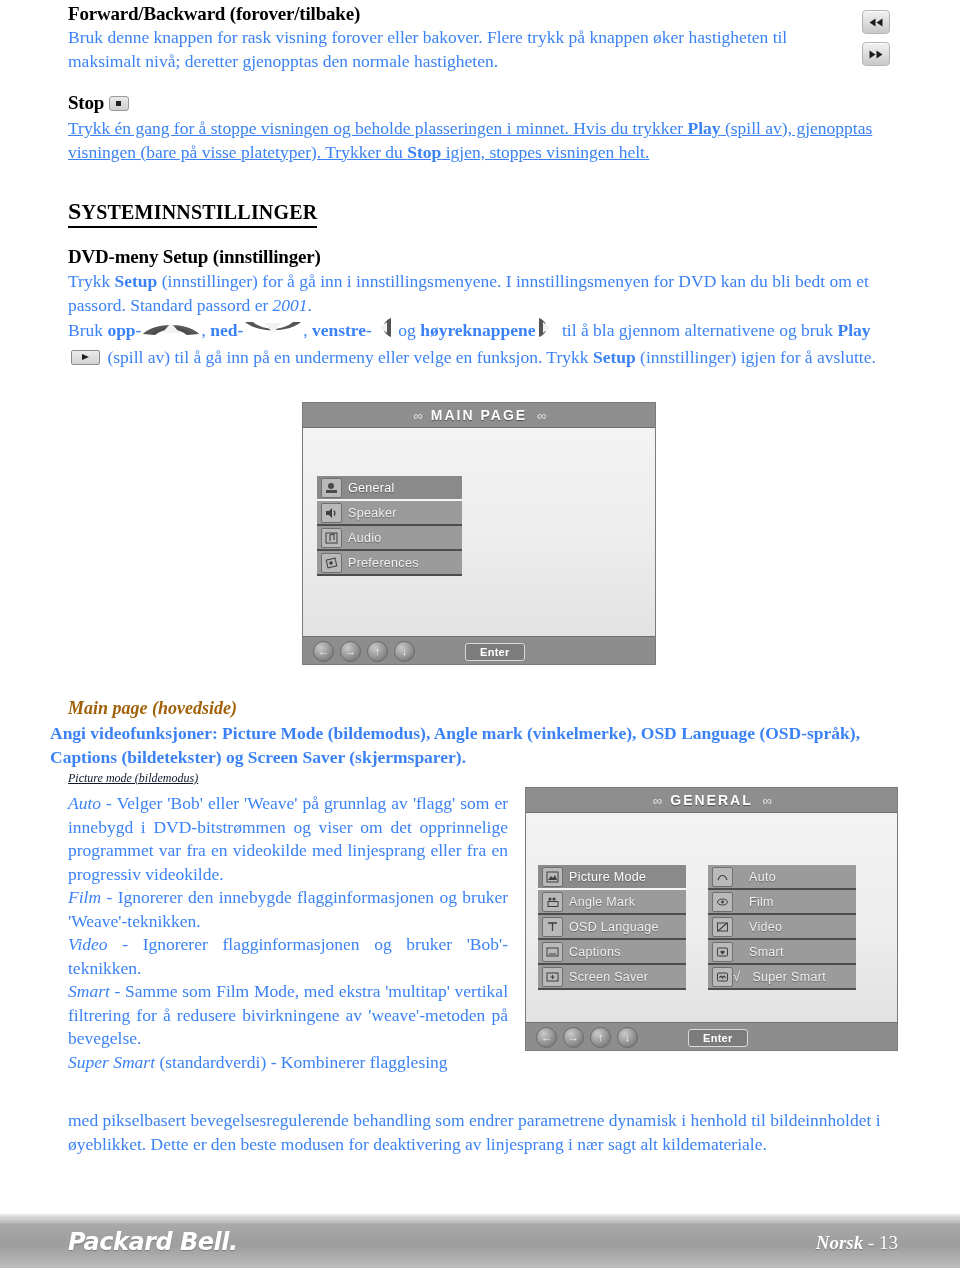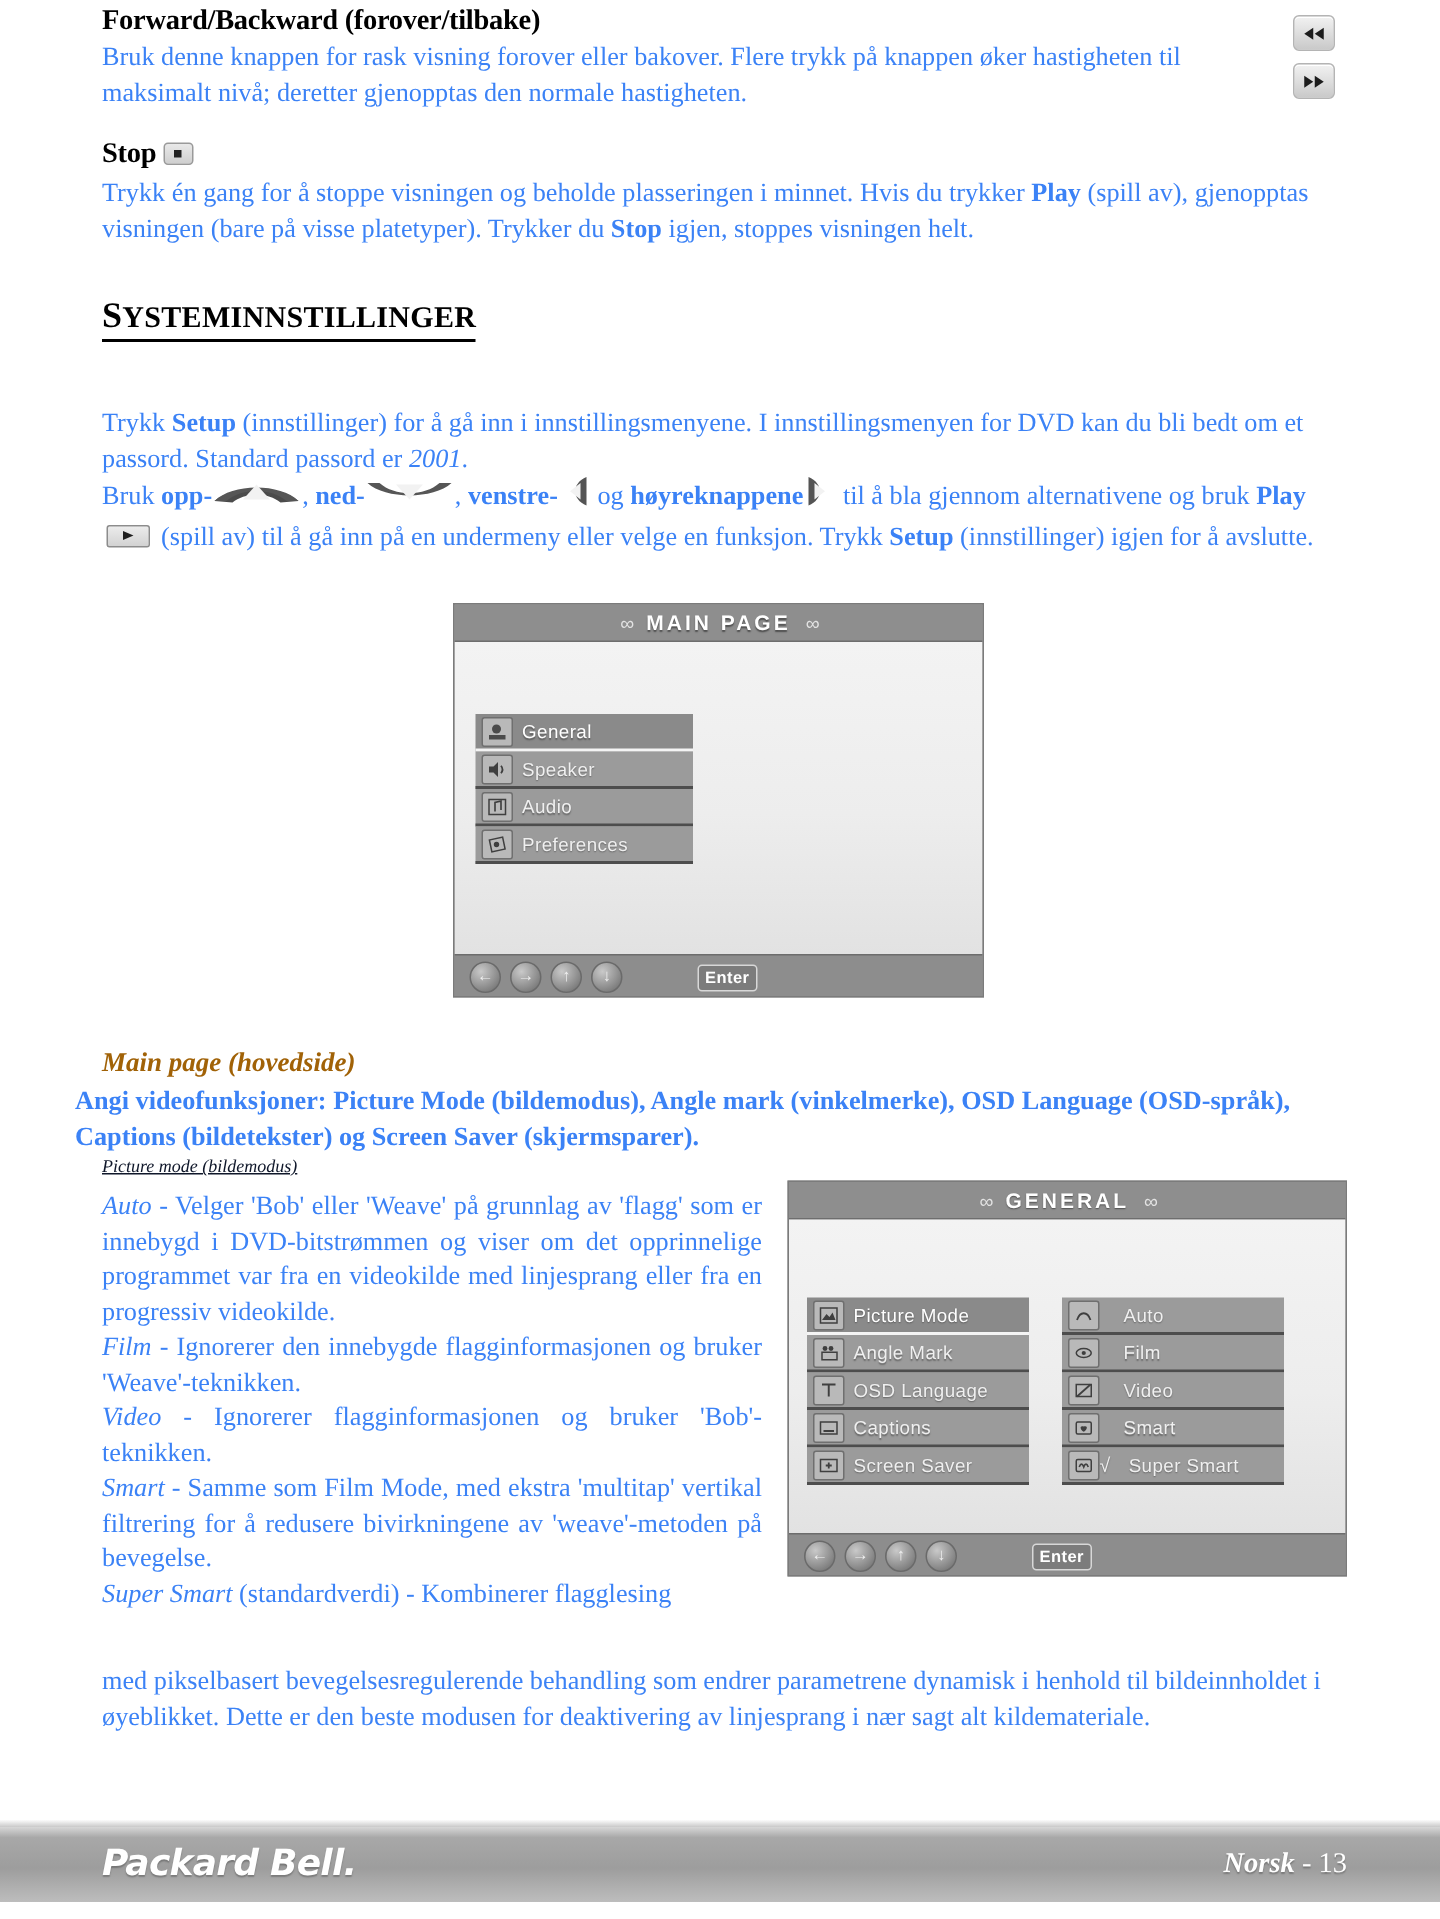--- a/index.html
+++ b/index.html
@@ -67,21 +67,21 @@
   b.inline { font-weight: bold; }
   i.inline { font-style: italic; }
 
   
   .abs { position: absolute; }
 
   #blk-forward-heading { left: 68px; top: 2px; width: 700px; }
   #blk-forward-body    { left: 68px; top: 26px; width: 790px; }
 
   #blk-stop-heading    { left: 68px; top: 91px; width: 300px; }
-  #blk-stop-body       { left: 68px; top: 117px; width: 805px; }
+  #blk-stop-body       { left: 68px; top: 117px; width: 805px; text-decoration: underline; }
 
   #blk-sysinn          { left: 68px; top: 198px; }
   #blk-dvdmeny-head    { left: 68px; top: 245px; }
   #blk-dvdmeny-body    { left: 68px; top: 270px; width: 830px; }
 
   #blk-navrow          { left: 68px; top: 318px; width: 835px; }
 
   #blk-mainpage-head   { left: 68px; top: 698px; }
   #blk-mainpage-body   { left: 50px; top: 722px; width: 830px; font-weight: bold; }
   #blk-picmode-head    { left: 68px; top: 768px; }
@@ -204,21 +204,21 @@
     line-height: 1;
   }
   .enter-btn {
     margin-left: 44px;
     background: #7c7c7c;
     border: 1px solid #d8d8d8;
     border-radius: 3px;
     color: #ffffff;
     font-size: 11px;
     font-weight: bold;
-    padding: 2px 4px;
+    padding: 2px 14px;
     letter-spacing: .3px;
   }
 
   .menu-col { position: absolute; }
   #main-col { left: 14px; top: 48px; width: 145px; }
   #gen-col-left  { left: 12px; top: 52px; width: 148px; }
   #gen-col-right { left: 182px; top: 52px; width: 148px; }
 
   .menu-item {
     height: 25px;
@@ -318,20 +318,21 @@
     <span>Stop</span><span class="stopbtn"></span>
   </div>
   <div class="abs body-text" id="blk-stop-body">
     <span>Trykk én gang for å stoppe visningen og beholde plasseringen i minnet.  Hvis du trykker </span><b class="inline">Play</b><span> (spill av), gjenopptas visningen (bare på visse platetyper).  Trykker du </span><b class="inline">Stop</b><span> igjen, stoppes visningen helt.</span>
   </div>
 
   <div class="abs" id="blk-sysinn">
     <span class="h-section"><span class="big">S</span><span>YSTEMINNSTILLINGER</span></span>
   </div>
 
+  <div class="abs h-sub" id="blk-dvdmeny-head">DVD-meny Setup (innstillinger)</div>
   <div class="abs body-text" id="blk-dvdmeny-body">
     <span>Trykk </span><b class="inline">Setup</b><span> (innstillinger) for å gå inn i innstillingsmenyene. I innstillingsmenyen for DVD kan du bli bedt om et passord.  Standard passord er </span><i class="inline">2001</i><span>.</span>
   </div>
 
   <div class="abs body-text" id="blk-navrow">
     <span>Bruk </span><b class="inline">opp-</b><span class="navarrow">
       <svg width="60" height="20" viewBox="0 0 60 20" aria-hidden="true">
         <path d="M2,16 C14,5 46,5 58,16 L46,17 C38,10 22,10 14,17 Z" fill="#4b4b4b"></path>
         <path d="M2,16 C14,4 46,4 58,16 L50,16 C40,7 20,7 10,16 Z" fill="#565656"></path>
         <polygon points="30,5 39,15 21,15" fill="#f2f2f2"></polygon>

